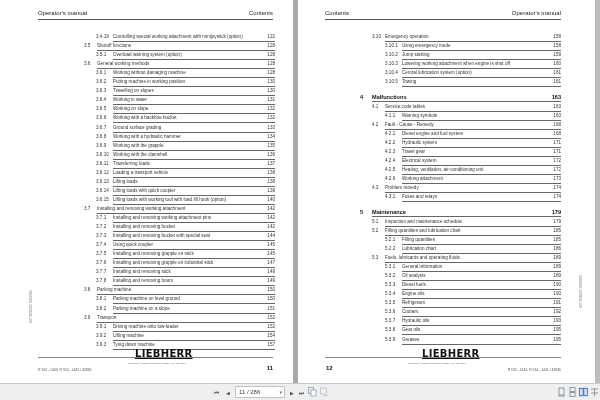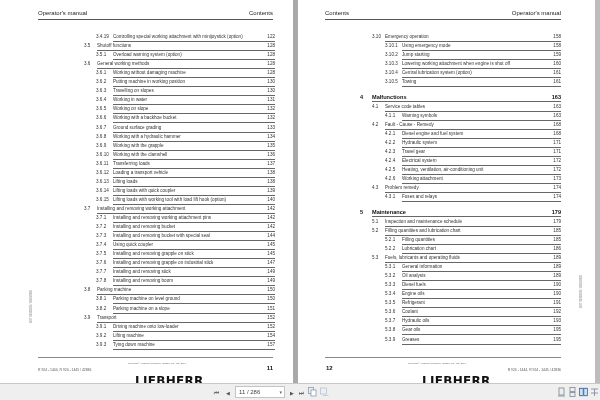--- a/index.html
+++ b/index.html
@@ -15,21 +15,21 @@
   .toc-row { position: absolute; height: 9px; font-size: 4.6px; color: #333; white-space: nowrap; }
   .toc-row .num { position: absolute; top: 1px; }
   .toc-row .title { position: absolute; top: 1px; }
   .toc-row .pg { position: absolute; top: 1px; right: 0; text-align: right; }
   .toc-row .rule { position: absolute; bottom: 0; height: 1px; background: #666; }
   .toc-row.l1 { font-size: 5.6px; font-weight: bold; color: #111; }
   .footer-rule { position: absolute; top: 357px; height: 1px; background: #888; }
   .footer-left { position: absolute; top: 368px; font-size: 3.4px; color: #555; white-space: nowrap; }
   .footer-pg { position: absolute; top: 365px; font-size: 6px; font-weight: bold; color: #111; }
   .copyright { position: absolute; top: 362px; font-size: 2.4px; color: #666; white-space: nowrap; }
-  .logo { position: absolute; top: 374px; font-size: 12px; font-weight: bold; color: #111; letter-spacing: 0.3px; font-family: "DejaVu Sans", sans-serif; text-decoration: underline; }
+  .logo { position: absolute; top: 348px; font-size: 10px; font-weight: bold; color: #111; letter-spacing: 0.3px; font-family: "DejaVu Sans", sans-serif; text-decoration: underline; }
   .side-text { position: absolute; font-size: 2.6px; color: #888; writing-mode: vertical-rl; transform: rotate(180deg); white-space: nowrap; }
   #toolbar { position: absolute; left: 0; top: 383px; width: 600px; height: 17px; background: #efefef; border-top: 1px solid #c8c8c8; }
   .tb-btn { position: absolute; top: 3px; height: 11px; font-size: 7px; color: #555; text-align: center; line-height: 11px; cursor: pointer; }
   #page-field { position: absolute; left: 235px; top: 2px; width: 50px; height: 12px; background: #ffffff; border: 1px solid #c4c4c4; font-size: 6px; color: #444; line-height: 11px; padding-left: 3px; }
   #page-field .dd { position: absolute; right: 2px; top: 0; font-size: 5px; color: #666; }
   .view-btn { position: absolute; top: 3px; width: 9px; height: 10px; }
   .view-btn.active { background: #cfe0f5; }
   .view-btn svg { width: 9px; height: 10px; display: block; }
 </style>
 </head>

